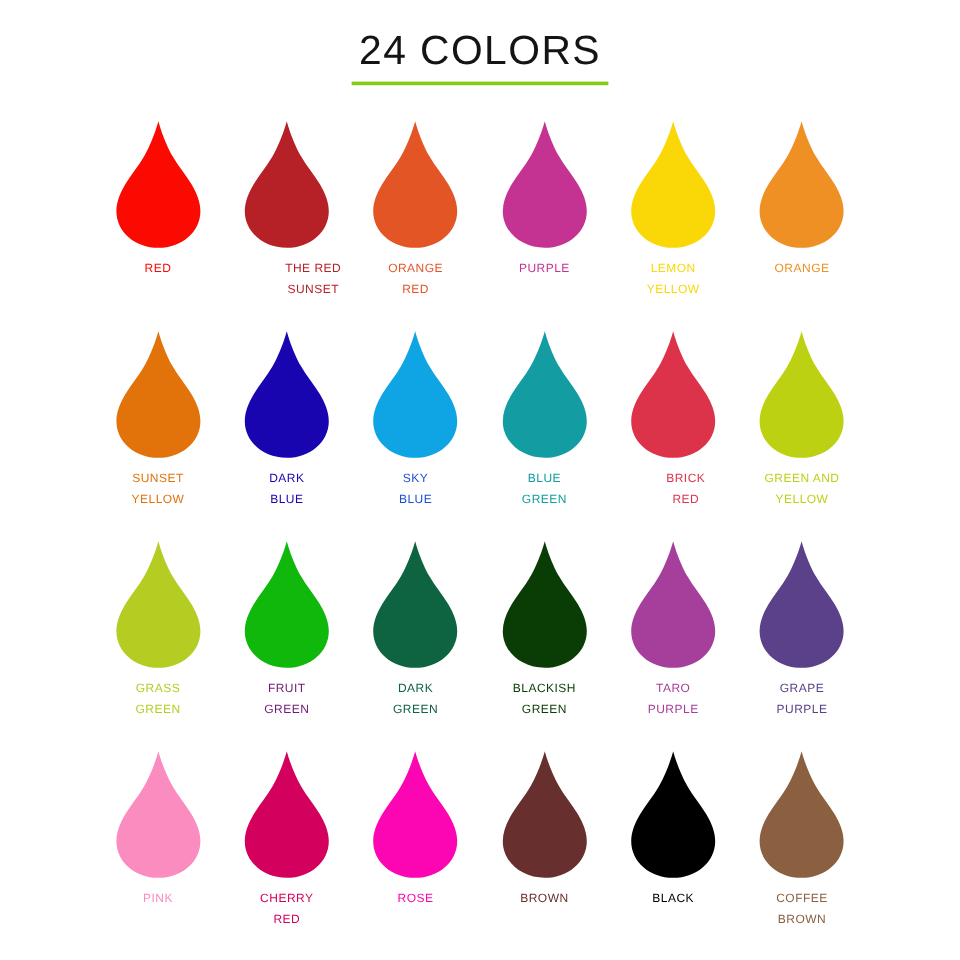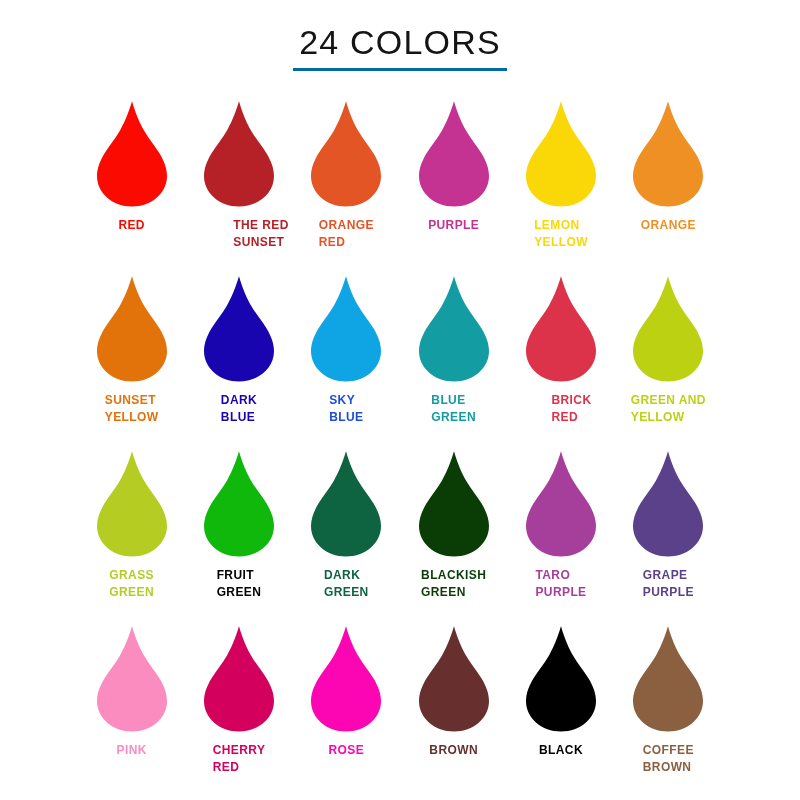--- a/index.html
+++ b/index.html
@@ -34,21 +34,21 @@
   }
   .title {
     display: inline-block;
     font-family: "Liberation Sans", sans-serif;
     font-size: 34px;
     font-weight: 400;
     letter-spacing: 1.2px;
     color: #141414;
     line-height: 40px;
     padding: 0 6px 6px 6px;
-    border-bottom: 3px solid #0369a1;
+    border-bottom: 3px solid #84cc16;
   }
 
   
   .grid {
     position: absolute;
     top: 100px;
     left: 78px;
     width: 644px;
     display: grid;
     grid-template-columns: repeat(6, 1fr);
@@ -71,24 +71,25 @@
   }
   .drop-svg {
     display: block;
     width: 74px;
     height: 108px;
   }
 
   .swatch-label {
     margin-top: 9px;
     font-family: "Liberation Sans", sans-serif;
-    font-size: 12px;
-    font-weight: 700;
+    font-size: 10px;
+    font-weight: 400;
     letter-spacing: 0.4px;
     line-height: 16.5px;
+    text-align: center;
     text-transform: uppercase;
     white-space: pre-line;
     max-width: 112px;
   }
 </style>
 </head>
 <body>
 
 <div class="page">
 
@@ -210,21 +211,21 @@
         </div>
         <div class="swatch-label" style="color: rgb(181, 205, 35);">GRASS
 GREEN</div>
       </div>
       <div class="cell">
         <div class="drop-holder">
           <svg class="drop-svg" viewBox="0 0 74 108" xmlns="http://www.w3.org/2000/svg">
             <path d="M37 1 C37 1 33.2 16 25.0 30.5 C20.6 38.3 14.2 45.6 9.4 53.6 C4.9 61.1 2 68.7 2 76.0 C2 93.3 17.7 106.5 37 106.5 C56.3 106.5 72 93.3 72 76.0 C72 68.7 69.1 61.1 64.6 53.6 C59.8 45.6 53.4 38.3 49.0 30.5 C40.8 16 37 1 37 1 Z" fill="#0FB80B"></path>
           </svg>
         </div>
-        <div class="swatch-label" style="color: #000000;">FRUIT
+        <div class="swatch-label" style="color: #701a75;">FRUIT
 GREEN</div>
       </div>
       <div class="cell">
         <div class="drop-holder">
           <svg class="drop-svg" viewBox="0 0 74 108" xmlns="http://www.w3.org/2000/svg">
             <path d="M37 1 C37 1 33.2 16 25.0 30.5 C20.6 38.3 14.2 45.6 9.4 53.6 C4.9 61.1 2 68.7 2 76.0 C2 93.3 17.7 106.5 37 106.5 C56.3 106.5 72 93.3 72 76.0 C72 68.7 69.1 61.1 64.6 53.6 C59.8 45.6 53.4 38.3 49.0 30.5 C40.8 16 37 1 37 1 Z" fill="#0E6341"></path>
           </svg>
         </div>
         <div class="swatch-label" style="color: rgb(14, 99, 65);">DARK
 GREEN</div>

